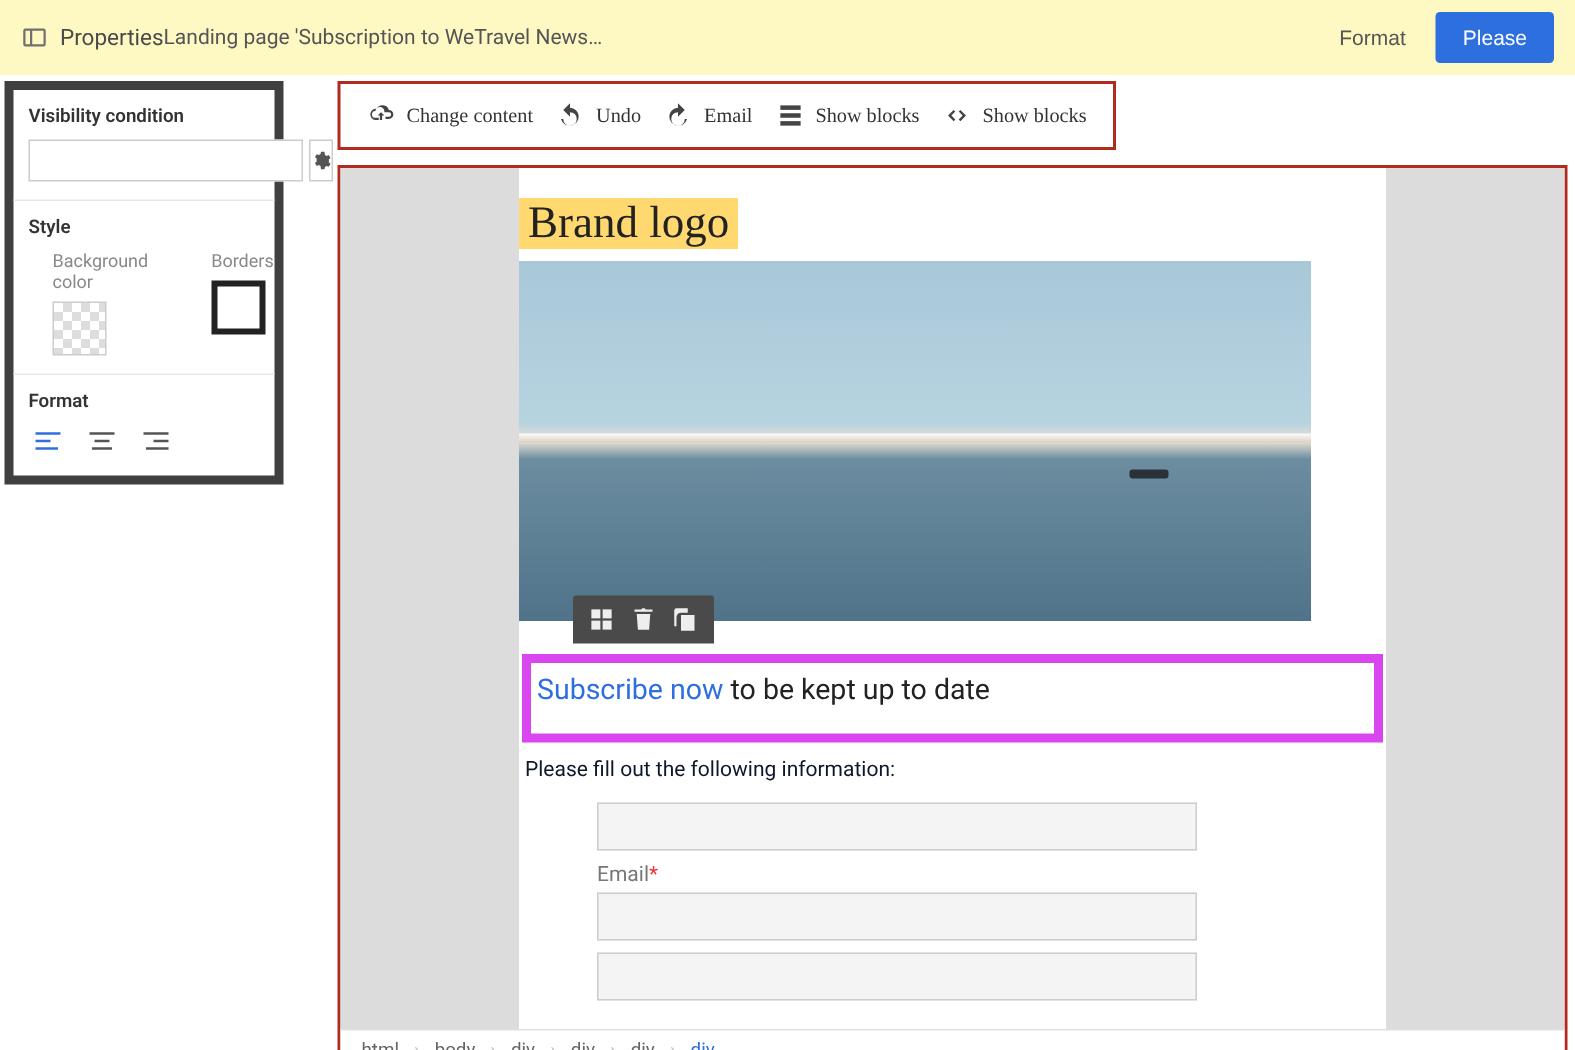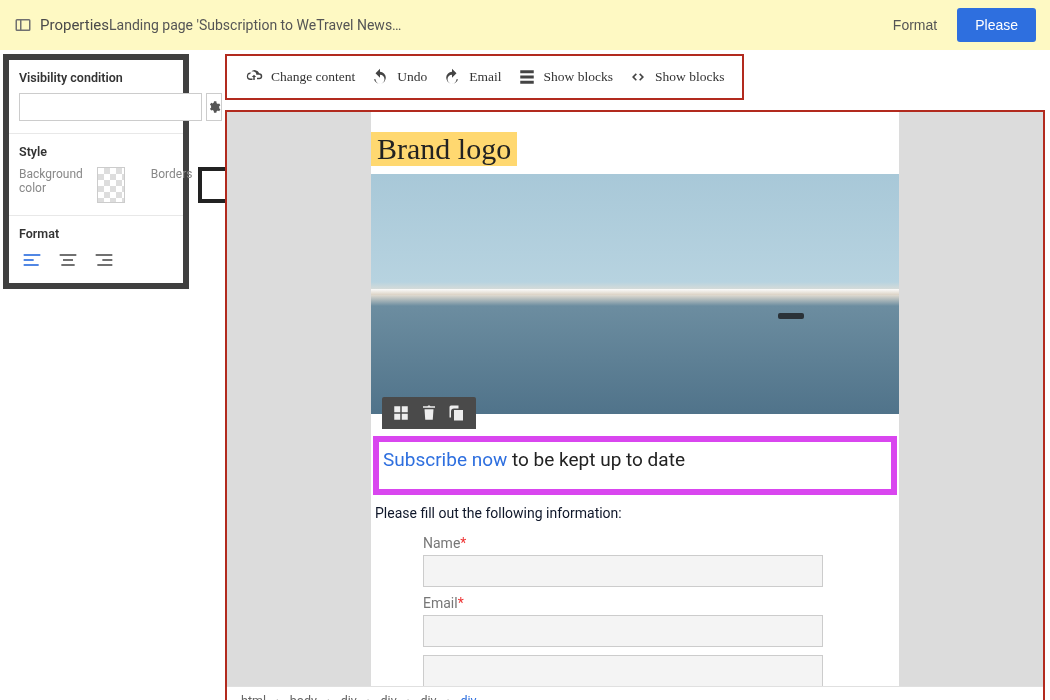--- a/index.html
+++ b/index.html
@@ -20,21 +20,21 @@
   .sidebar { width:220px; padding:4px 0 0 3px; }
   .panel { width:186px; border:6px solid #404040; }
   .panel-section { padding:10px 10px 12px 10px; border-bottom:1px solid #e8e8e8; }
   .panel-section:last-child { border-bottom:none; }
   .panel-title { font-weight:600; color:#333; margin-bottom:8px; font-size:12.5px; }
   .vis-row { display:flex; gap:4px; }
   .vis-input { flex:1; height:28px; border:1px solid #ccc; background:#fff; }
   .vis-gear { width:28px; height:28px; border:1px solid #ccc; background:#fff; display:flex; align-items:center; justify-content:center; cursor:pointer; }
   .vis-gear svg { width:14px; height:14px; fill:#555; }
   .style-sub { display:flex; gap:26px; }
-  .style-item { display:flex; flex-direction:row; gap:6px; }
+  .style-item { display:flex; flex-direction:column; gap:6px;margin-left:16px; }
   .style-label { font-size:12px; color:#888; }
   .swatch-checker { width:36px; height:36px; border:1px solid #ccc;
     background-image:
       linear-gradient(45deg,#ddd 25%,transparent 25%),
       linear-gradient(-45deg,#ddd 25%,transparent 25%),
       linear-gradient(45deg,transparent 75%,#ddd 75%),
       linear-gradient(-45deg,transparent 75%,#ddd 75%);
     background-size:12px 12px;
     background-position:0 0,0 6px,6px -6px,-6px 0;
     cursor:pointer;
@@ -50,21 +50,21 @@
 
   
   .toolbar-wrap { position:absolute; left:5px; top:4px; z-index:5;font-family:Liberation Serif, serif; }
   .toolbar { display:flex; gap:16px; align-items:center; background:#fff; padding:12px 18px; border:2px solid #b22a1e; }
   .tb-item { display:flex; align-items:center; gap:8px; color:#333; font-size:13.5px; cursor:pointer; }
   .tb-item svg { width:18px; height:18px; fill:#444; }
 
   
   .canvas-outer { position:absolute; left:5px; top:60px; right:5px; height:606px; border:2px solid #b22a1e; display:flex; flex-direction:column; }
   .canvas-scroll { flex:1; background:#dcdcdc; display:flex; justify-content:center; overflow:hidden; position:relative; }
-  .doc { width:528px; background:#fff; }
+  .doc { width:578px; background:#fff; }
 
   .brand-logo { margin:20px 0 8px 0; display:inline-block; background:#ffd870; color:#222; font-family: Georgia, "Times New Roman", serif; font-size:30px; padding:0 6px; }
   .hero { width:528px; height:240px; background:linear-gradient(to bottom,#a8c8d8 0%,#b7d3e0 45%,#eae1d4 50%,#6c8da0 55%,#50738a 100%); position:relative; }
   .hero .ridge { position:absolute; top:48%; left:0; right:0; height:6px; background:linear-gradient(to bottom,#fff,#d9d0c2); opacity:.9; }
   .hero .boat { position:absolute; top:58%; right:18%; width:26px; height:6px; background:#2a3238; border-radius:2px; }
 
   .selection-tools { position:absolute; left:155px; top:285px; background:#4a4a4a; display:flex; gap:10px; padding:7px 10px; border-radius:2px 2px 0 0; }
   .selection-tools .ti { width:18px; height:18px; cursor:pointer; display:flex; align-items:center; justify-content:center; }
   .selection-tools svg { width:18px; height:18px; fill:#eee; }
 
@@ -200,21 +200,20 @@
           <span class="brand-logo">Brand logo</span>
           <div class="hero">
             <div class="ridge"></div>
               <div class="boat"></div>
           </div>
           <div class="selected-block">
             <div class="h1"><span class="link">Subscribe now</span><span> to be kept up to date</span></div>
           </div>
           <div class="form-intro">Please fill out the following information:</div>
           <div class="form-field">
-            <div class="form-label"><span>Name</span><span class="req">*</span></div>
             <div class="form-input"></div>
           </div>
           <div class="form-field">
             <div class="form-label"><span>Email</span><span class="req">*</span></div>
             <div class="form-input"></div>
           </div>
           <div class="form-field">
             <div class="form-input"></div>
           </div>
         </div>

